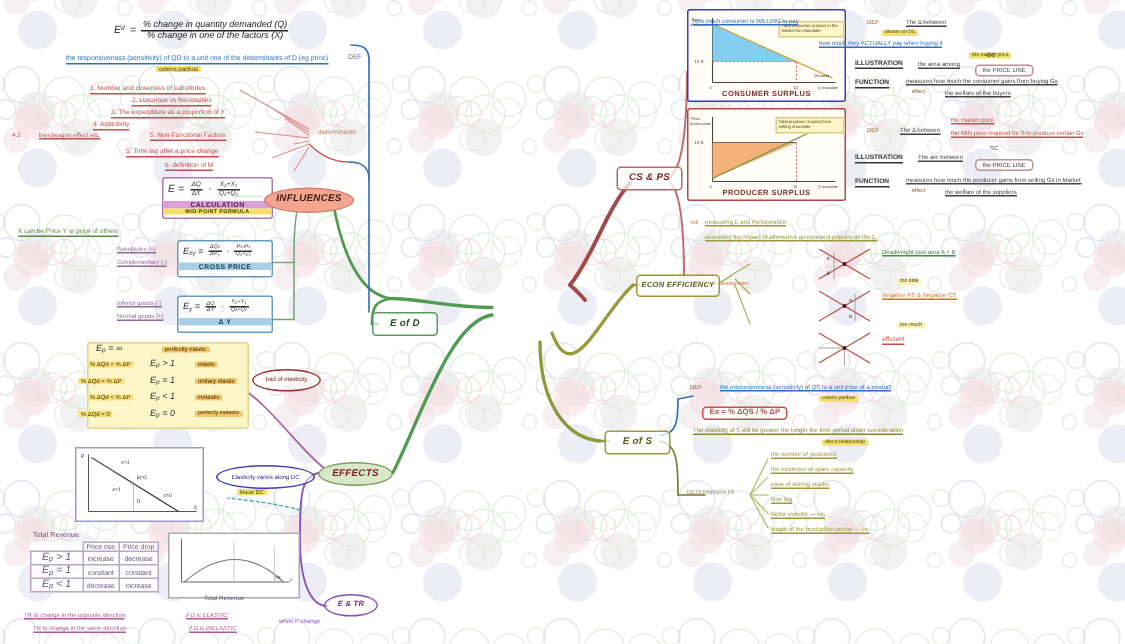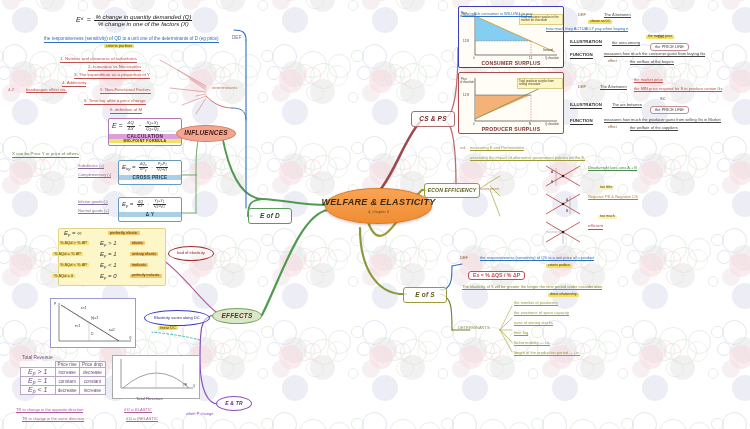--- a/index.html
+++ b/index.html
@@ -762,24 +762,20 @@
       <path d="M360 228 C360 270 378 292 400 294" stroke="#8a9a3a" stroke-width="2.2"></path>
       <path d="M400 294 L406 294" stroke="#8a9a3a" stroke-width="1.8"></path>
       <path d="M440 290 C452 290 452 278 452 266" stroke="#2f6fbf" stroke-width="1.1"></path>
       <path d="M452 266 L462 264" stroke="#2f6fbf" stroke-width="1.1"></path>
       <path d="M440 294 C452 296 452 310 452 330" stroke="#7a7a2a" stroke-width="1.1"></path>
       <path d="M452 330 L470 330" stroke="#7a7a2a" stroke-width="1.0"></path>
       <path d="M500 330 L512 306 M500 330 L512 318 M500 330 L512 330 M500 330 L512 342 M500 330 L512 352" stroke="#b0b050" stroke-width="0.7"></path>
     </g>
   </svg>
 
-  <div id="central" class="node" style="left:325px;top:188px;width:105px;height:34px;">
-    <div class="t1">WELFARE &amp; ELASTICITY</div>
-    <div class="t2">4, chapter 4</div>
-  </div>
 
   <div class="node pill" style="left:176px;top:125px;width:58px;height:15px;
        background:#f4a58f;border:1px solid #d4806a;border-radius:50%;color:#3a1a12;">
     <span>INFLUENCES</span>
   </div>
 
   <div class="node pill" style="left:248px;top:208px;width:42px;height:14px;
        background:rgba(255,255,255,.7);border:1px solid #5a9a5a;border-radius:3px;color:#2b4a2b;">
     <span>E of D</span>
   </div>

